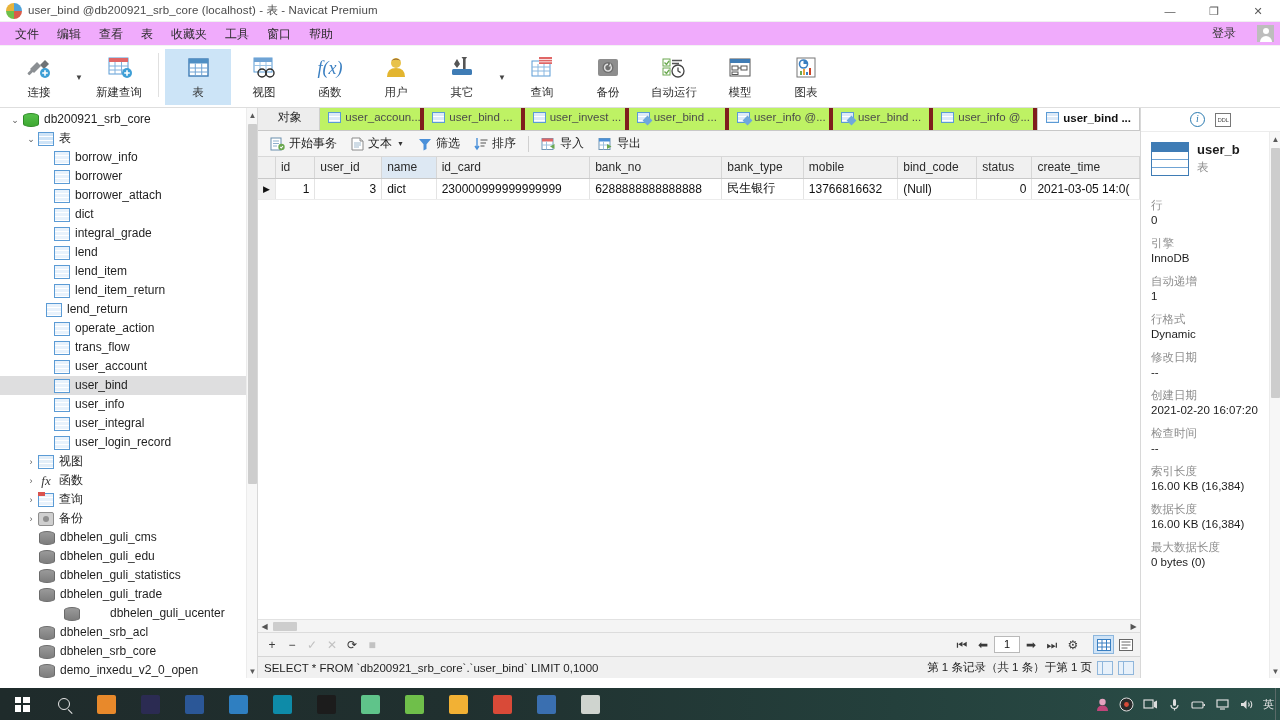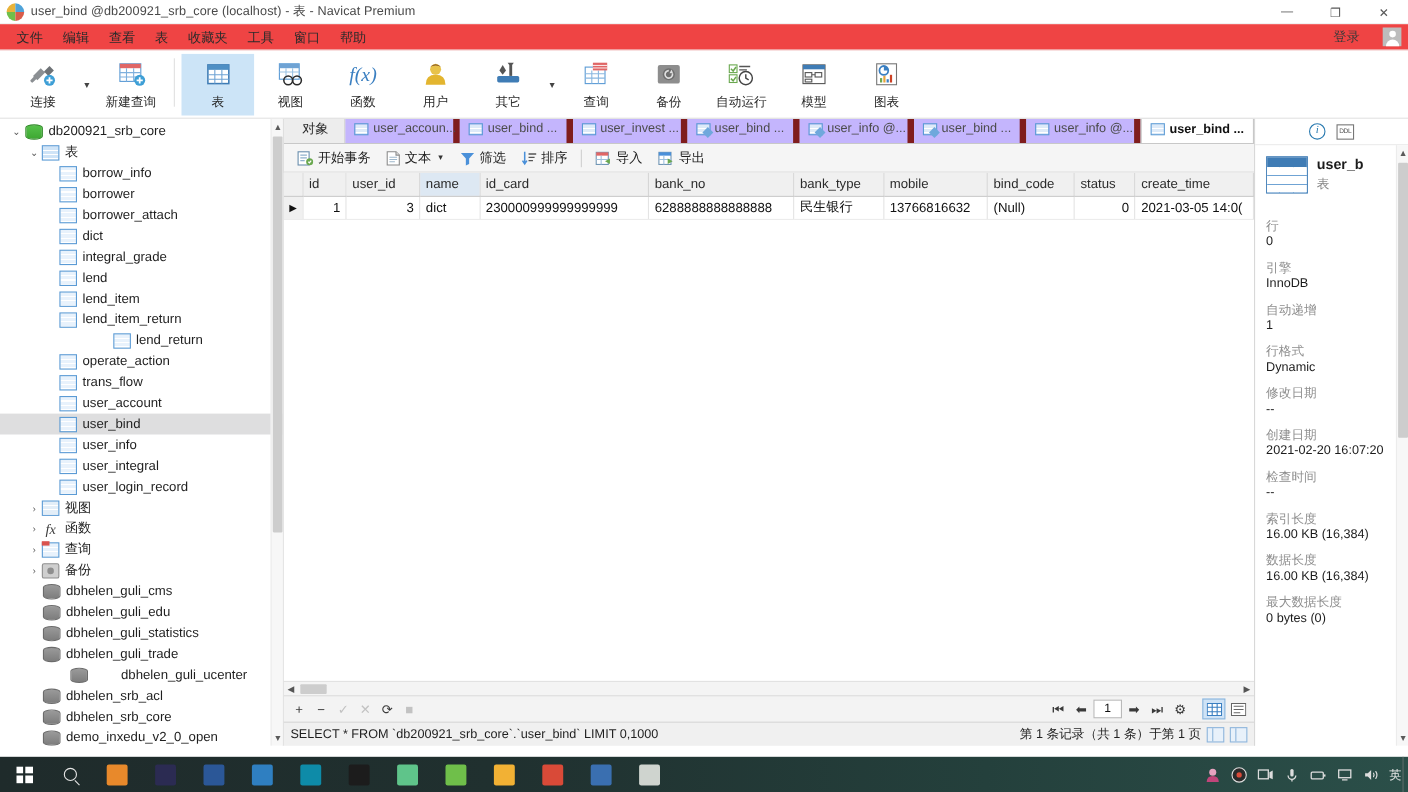--- a/index.html
+++ b/index.html
@@ -29,21 +29,21 @@
   .app-logo .q4 { right:0; bottom:0; background:#d95c4a; border-radius:0 0 8px 0;}
   .title-text { font-size: 11.5px; color: #4a4a4a; letter-spacing: .1px; }
   .win-ctrl { position: absolute; right: 0; top: 0; display: flex; height: 22px; }
   .win-btn {
     width: 44px; height: 22px; display:flex; align-items:center; justify-content:center;
     color:#5a5a5a; font-size: 11px;
   }
 
   
   .menubar {
-    height: 24px; background:#ef4444; display:flex; align-items:center;
+    height: 24px; background:#f0abfc; display:flex; align-items:center;
     padding-left: 6px; position: relative; border-bottom: 1px solid #f3f3f3;
   }
   .menu-item {
     font-size: 12px; color:#2b2b2b; padding: 2px 9px; line-height: 18px;
   }
   .menu-right { position:absolute; right: 6px; display:flex; align-items:center; gap:21px;}
   .menu-right .login { font-size: 12px; color:#3a3a3a; }
   .avatar-sm {
     width: 17px; height: 17px; background:#bdbdbd; position:relative; overflow:hidden;
   }
@@ -146,22 +146,22 @@
   .tabstrip {
     height: 23px; background:#ededed; display:flex; align-items:flex-end;
     border-bottom: 1px solid #c8c8c8; padding-left: 2px; overflow:hidden;
   }
   .objtab {
     width: 64px; height: 26px; display:flex; align-items:center; justify-content:center;
     font-size: 12px; color:#2b2b2b; border-right:1px solid #cfcfcf; background:#ededed;
   }
   .dtab {
     height: 26px; display:flex; align-items:center; gap:4px; padding: 0 8px;
-    font-size: 11.5px; color:#4b4b4b; background:#c4b5fd;
-    border-right: 6px solid #7f1d1d; white-space: nowrap; max-width: 104px;
+    font-size: 11.5px; color:#4b4b4b; background:#bef264;
+    border-right: 4px solid #7f1d1d; white-space: nowrap; max-width: 104px;
   }
   .dtab.active {
     background:#ffffff; color:#111; font-weight:bold;
     border-top:1px solid #c8c8c8; border-left:1px solid #c8c8c8;
     border-right:1px solid #c8c8c8; border-bottom:1px solid #fff;
     margin-bottom:-1px; height: 27px;
   }
   .dtab .ti { width:13px;height:11px;flex:none; }
   .ti-tbl { border:1px solid #5b9bd5; background: repeating-linear-gradient(to bottom,#ddeaf8 0 3px,#fff 3px 4px); }
   .ti-qry { border:1px solid #5b9bd5; background: repeating-linear-gradient(to bottom,#ddeaf8 0 3px,#fff 3px 4px); position:relative; }
@@ -523,21 +523,21 @@
           <div class="tnode" style="padding-left: 40px;">
             <span class="chev"></span>
             <span class="ico ico-tbl"></span>
             <span class="lbl">lend_item</span>
           </div>
           <div class="tnode" style="padding-left: 40px;">
             <span class="chev"></span>
             <span class="ico ico-tbl"></span>
             <span class="lbl">lend_item_return</span>
           </div>
-          <div class="tnode" style="padding-left: 20px; justify-content: center;">
+          <div class="tnode" style="padding-left: 32px;">
             <span class="chev"></span>
             <span class="ico ico-tbl"></span>
             <span class="lbl">lend_return</span>
           </div>
           <div class="tnode" style="padding-left: 40px;">
             <span class="chev"></span>
             <span class="ico ico-tbl"></span>
             <span class="lbl">operate_action</span>
           </div>
           <div class="tnode" style="padding-left: 40px;">

